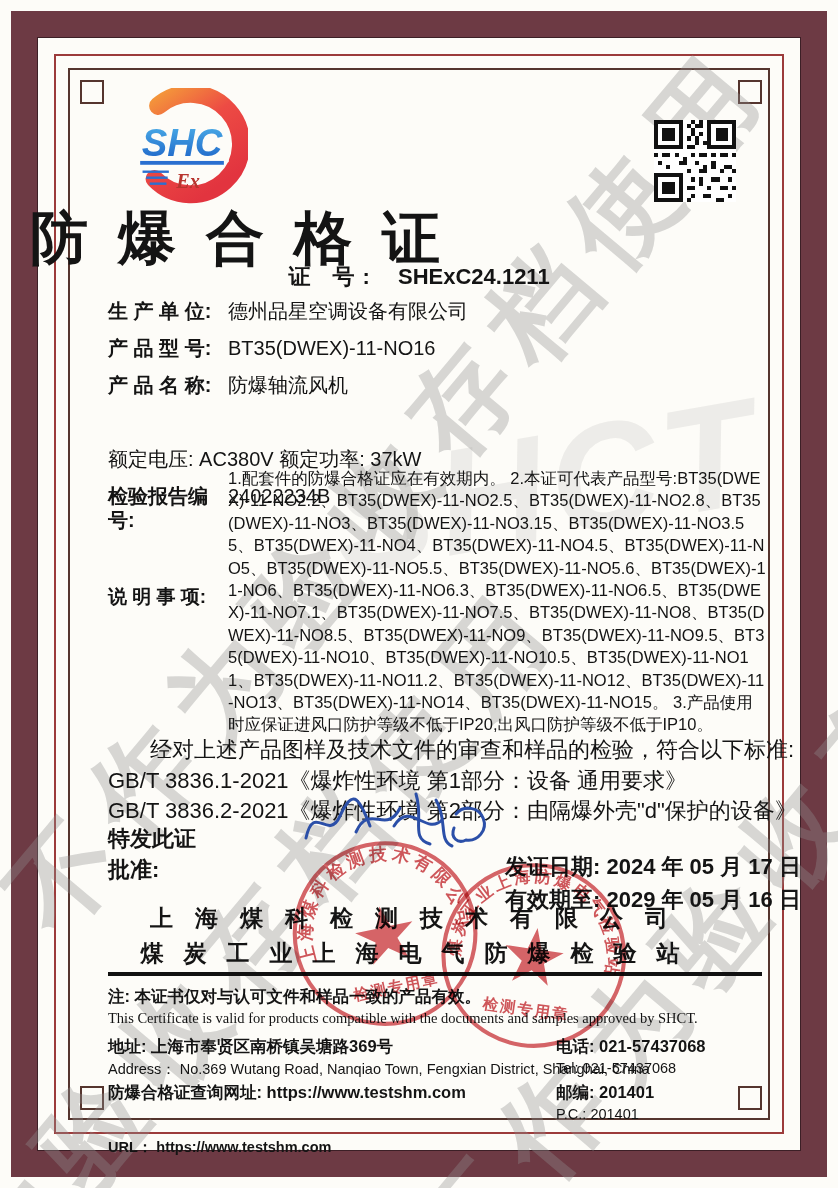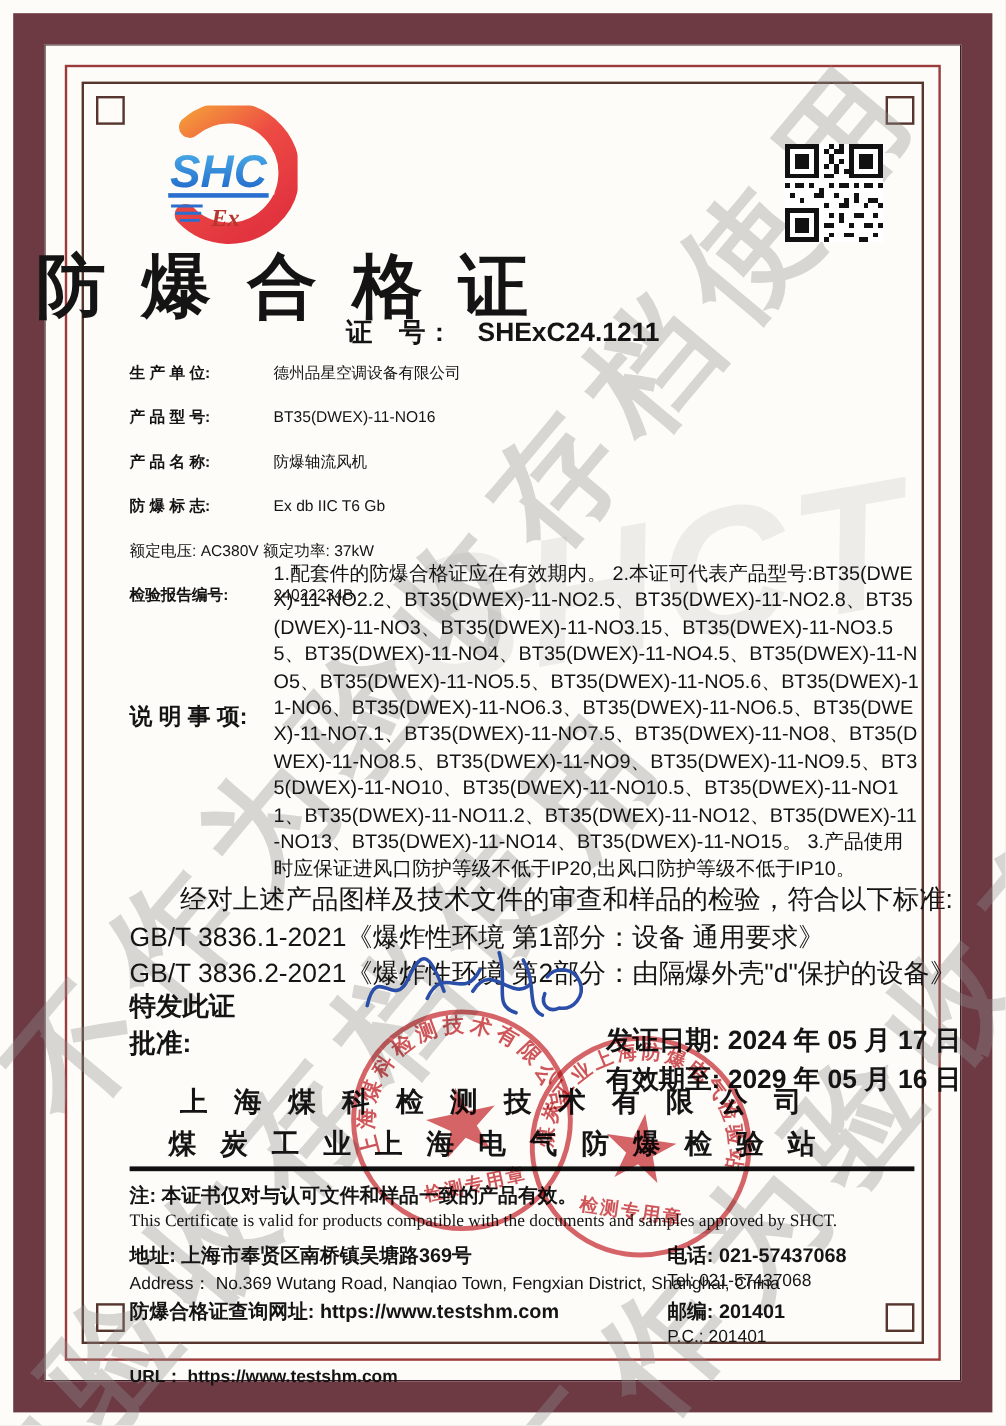--- a/index.html
+++ b/index.html
@@ -26,21 +26,21 @@
              color:rgba(150,150,150,0.15); transform:rotate(-10deg); letter-spacing:6px; z-index:1; pointer-events:none;}
   
   .logo { position:absolute; left:128px; top:88px; width:120px; height:116px; z-index:2; }
   .qr { position:absolute; left:654px; top:120px; width:82px; height:82px; z-index:2; }
   .title { position:absolute; left:0; top:200px; width:100%; text-align:left;
            font-size:58px; font-weight:700; letter-spacing:30px; text-indent:30px; z-index:2; }
   .certno { position:absolute; left:0; top:262px; width:100%; text-align:center;
             font-size:22px; font-weight:700; z-index:2; }
   .certno .lbl { letter-spacing:8px; margin-right:14px; }
   
-  .frow { position:absolute; left:108px; display:flex; font-size:13px; line-height:24px; z-index:2; }
+  .frow { position:absolute; left:108px; display:flex; font-size:20px; line-height:24px; z-index:2; }
   .frow .flabel { width:120px; font-weight:700; flex:0 0 120px; }
   .frow .fvalue { font-weight:400; white-space:nowrap; }
   
   .notes-label { position:absolute; left:108px; top:584px; width:120px; font-size:19px; font-weight:700; z-index:2; }
   .notes-text { position:absolute; left:228px; top:467px; width:540px; font-size:16.5px; line-height:22.4px;
                 word-break:break-all; z-index:2; }
   
   .line { position:absolute; font-size:22px; z-index:2; white-space:nowrap; }
   .sig { position:absolute; left:298px; top:780px; z-index:3; }
   
@@ -130,24 +130,20 @@
     <span class="fvalue">德州品星空调设备有限公司</span>
   </div>
   <div class="frow" style="top:336px">
     <span class="flabel">产 品 型 号:</span>
     <span class="fvalue">BT35(DWEX)-11-NO16</span>
   </div>
   <div class="frow" style="top:373px">
     <span class="flabel">产 品 名 称:</span>
     <span class="fvalue">防爆轴流风机</span>
   </div>
-  <div class="frow" style="top:410px">
-    <span class="flabel">防 爆 标 志:</span>
-    <span class="fvalue">Ex db IIC T6 Gb</span>
-  </div>
   <div class="frow" style="top:447px">
     <span class="fvalue">额定电压: AC380V 额定功率: 37kW</span>
   </div>
   <div class="frow" style="top:484px">
     <span class="flabel">检验报告编号:</span>
     <span class="fvalue">24022234B</span>
   </div>
 
   <div class="notes-label">说 明 事 项:</div>
   <div class="notes-text">1.配套件的防爆合格证应在有效期内。 2.本证可代表产品型号:BT35(DWEX)-11-NO2.2、BT35(DWEX)-11-NO2.5、BT35(DWEX)-11-NO2.8、BT35(DWEX)-11-NO3、BT35(DWEX)-11-NO3.15、BT35(DWEX)-11-NO3.55、BT35(DWEX)-11-NO4、BT35(DWEX)-11-NO4.5、BT35(DWEX)-11-NO5、BT35(DWEX)-11-NO5.5、BT35(DWEX)-11-NO5.6、BT35(DWEX)-11-NO6、BT35(DWEX)-11-NO6.3、BT35(DWEX)-11-NO6.5、BT35(DWEX)-11-NO7.1、BT35(DWEX)-11-NO7.5、BT35(DWEX)-11-NO8、BT35(DWEX)-11-NO8.5、BT35(DWEX)-11-NO9、BT35(DWEX)-11-NO9.5、BT35(DWEX)-11-NO10、BT35(DWEX)-11-NO10.5、BT35(DWEX)-11-NO11、BT35(DWEX)-11-NO11.2、BT35(DWEX)-11-NO12、BT35(DWEX)-11-NO13、BT35(DWEX)-11-NO14、BT35(DWEX)-11-NO15。 3.产品使用时应保证进风口防护等级不低于IP20,出风口防护等级不低于IP10。</div>

